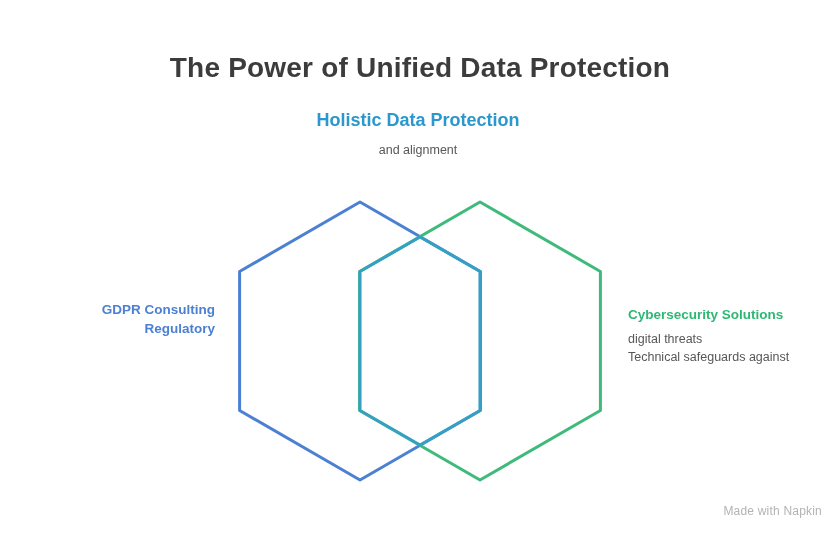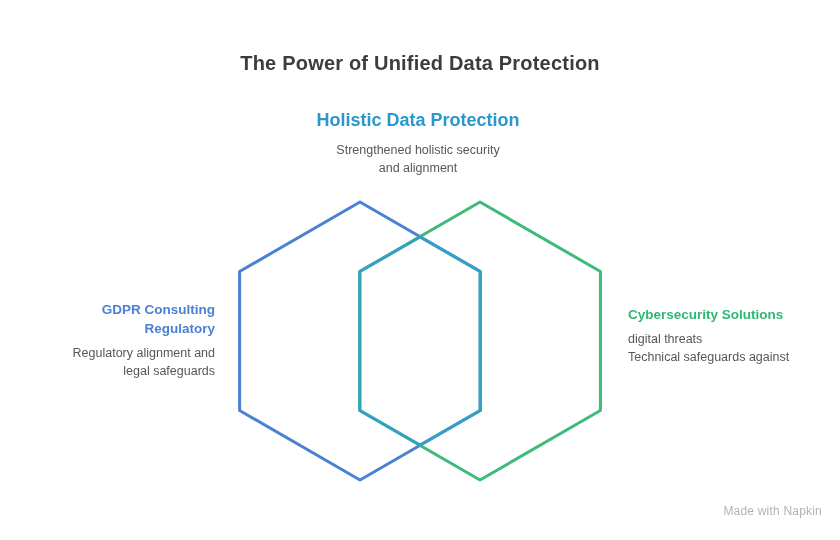--- a/index.html
+++ b/index.html
@@ -8,21 +8,21 @@
     --title:#3c3c3c; --desc:#575757; --watermark:#b3b3b3; --background:#ffffff;
   }
   html,body{margin:0;padding:0;}
   body{font-family:"Liberation Sans", sans-serif; background:#f4f4f4;}
   .canvas{
     position:relative; width:840px; height:540px; background:var(--background);
     overflow:hidden; margin:0 auto;
   }
   .title{
     position:absolute; left:0; right:0; top:52px; text-align:center;
-    font-size:20px; font-weight:700; color:var(--title); letter-spacing:0.2px;
+    font-size:28px; font-weight:700; color:var(--title); letter-spacing:0.2px;
   }
   .center-label{
     position:absolute; left:418px; top:110px; transform:translateX(-50%);
     font-size:18px; font-weight:700; color:var(--label-teal); white-space:nowrap;
   }
   .center-desc{
     position:absolute; left:418px; top:141px; transform:translateX(-50%);
     font-size:12.5px; line-height:18px; color:var(--desc); text-align:center; white-space:nowrap;
   }
   .left-block{
@@ -52,38 +52,33 @@
 </head>
 <body>
 
 <div class="canvas">
 
   <div class="title">The Power of Unified Data Protection</div>
 
   <div class="center-label">Holistic Data Protection</div>
 
   <div class="center-desc">
-    <div>Strengthened holistic security</div>
     <div>and alignment</div>
   </div>
 
   <svg class="diagram" width="840" height="540" viewBox="0 0 840 540">
     <polygon class="hex hex-blue" points="360,202 480.4,271.5 480.4,410.5 360,480 239.6,410.5 239.6,271.5"></polygon>
     <polygon class="hex hex-green" points="480,202 600.4,271.5 600.4,410.5 480,480 359.6,410.5 359.6,271.5"></polygon>
     <polygon class="hex hex-teal" points="420,237 480,271.5 480,410.5 420,445 360,410.5 360,271.5"></polygon>
   </svg>
 
   <div class="left-block">
     <div class="set-label">
       <div>GDPR Consulting</div>
       <div>Regulatory</div>
-    </div>
-    <div class="set-desc">
-      <div>Regulatory alignment and</div>
-      <div>legal safeguards</div>
     </div>
   </div>
 
   <div class="right-block">
     <div class="set-label">Cybersecurity Solutions</div>
     <div class="set-desc">
       <div>digital threats</div>
       <div>Technical safeguards against</div>
     </div>
   </div>

